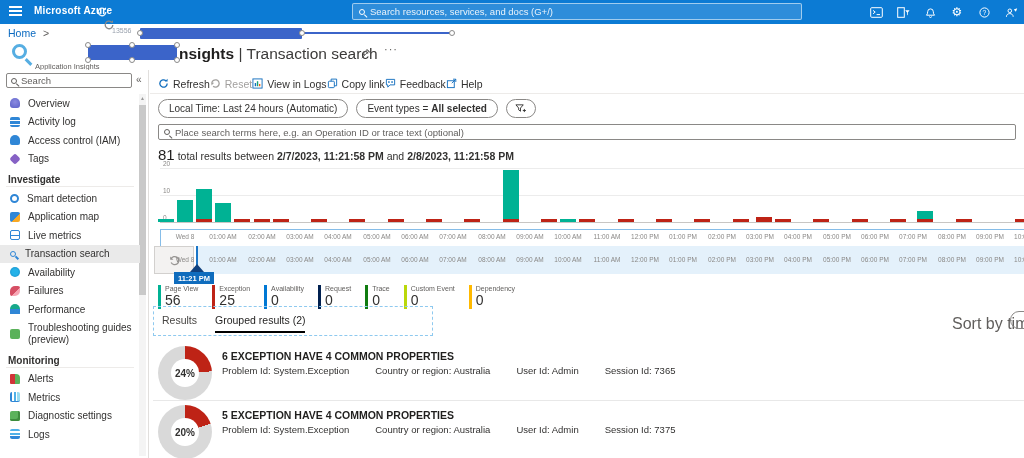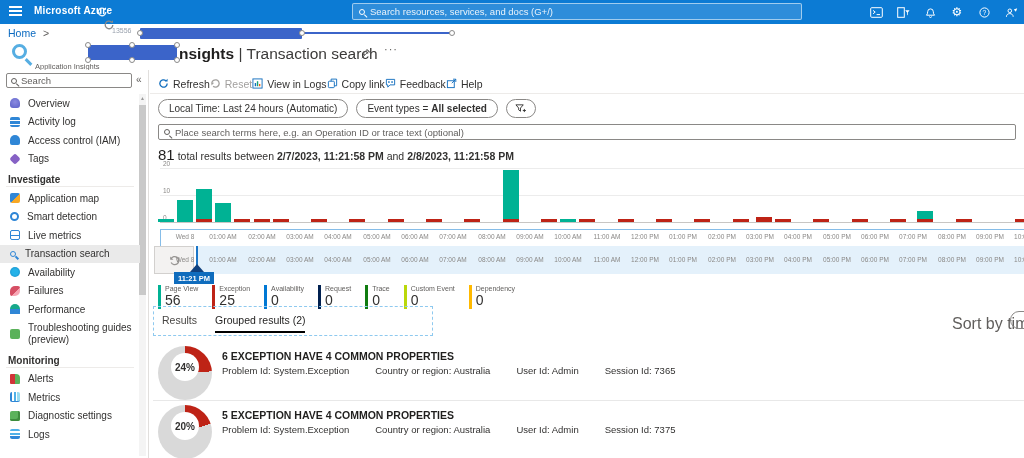--- a/index.html
+++ b/index.html
@@ -122,21 +122,21 @@
   #tabs{position:absolute;left:162px;top:314px;display:flex;gap:18px;font-size:10.5px;}
   .tab{color:#484644;cursor:pointer;padding-bottom:5px;}
   .tab.active{color:#201f1e;border-bottom:2px solid #000000;}
   #sortby{position:absolute;left:952px;top:315px;font-size:16px;color:#605e5c;white-space:nowrap;}
   #sort-pill{position:absolute;left:1010px;top:311px;width:40px;height:18px;border:1px solid #8a8886;border-radius:9px;cursor:pointer;}
   #groups{position:absolute;left:153px;top:342px;width:871px;}
   .grow{position:relative;height:58px;cursor:pointer;}
   .gsep{height:1px;background:#e8e8e8;}
   .donut{position:absolute;left:5px;top:4px;width:54px;height:54px;border-radius:50%;
     background:conic-gradient(#be2316 0 var(--p),#d9d9d9 var(--p) 100%);}
-  .donut .hole{position:absolute;left:13px;top:7px;width:28px;height:28px;border-radius:50%;background:#fff;
+  .donut .hole{position:absolute;left:13px;top:13px;width:28px;height:28px;border-radius:50%;background:#fff;
     display:flex;align-items:center;justify-content:center;font-size:10px;font-weight:bold;color:#323130;}
   .gtitle{position:absolute;left:69px;top:8px;font-size:10.5px;font-weight:bold;color:#201f1e;}
   .gprops{position:absolute;left:69px;top:23px;display:flex;gap:26px;font-size:9.5px;color:#323130;white-space:nowrap;}
 </style>
 </head>
 <body>
 
 <div id="topbar" data-name="top-bar">
   <div id="hamburger" data-name="hamburger-menu-icon">
       <i></i>
@@ -246,27 +246,27 @@
       <div class="nav-item" data-name="sidebar-item-access-control-iam">
         <span class="chip" data-name="access-control-icon"></span>
         <span class="lbl" data-name="sidebar-item-label">Access control (IAM)</span>
       </div>
       <div class="nav-item" data-name="sidebar-item-tags">
         <span class="chip" data-name="tags-icon"></span>
         <span class="lbl" data-name="sidebar-item-label">Tags</span>
       </div>
       <div class="nav-head" data-name="sidebar-section-header">Investigate</div>
       <div class="nav-div" data-name="divider"></div>
+      <div class="nav-item" data-name="sidebar-item-smart-detection">
+        <span class="chip" data-name="smart-detection-icon"></span>
+        <span class="lbl" data-name="sidebar-item-label">Smart detection</span>
+      </div>
       <div class="nav-item" data-name="sidebar-item-application-map">
         <span class="chip" data-name="application-map-icon"></span>
         <span class="lbl" data-name="sidebar-item-label">Application map</span>
-      </div>
-      <div class="nav-item" data-name="sidebar-item-smart-detection">
-        <span class="chip" data-name="smart-detection-icon"></span>
-        <span class="lbl" data-name="sidebar-item-label">Smart detection</span>
       </div>
       <div class="nav-item" data-name="sidebar-item-live-metrics">
         <span class="chip" data-name="live-metrics-icon"></span>
         <span class="lbl" data-name="sidebar-item-label">Live metrics</span>
       </div>
       <div class="nav-item sel" data-name="sidebar-item-transaction-search">
         <span class="magb" data-name="transaction-search-icon"></span>
         <span class="lbl" data-name="sidebar-item-label">Transaction search</span>
       </div>
       <div class="nav-item" data-name="sidebar-item-availability">

